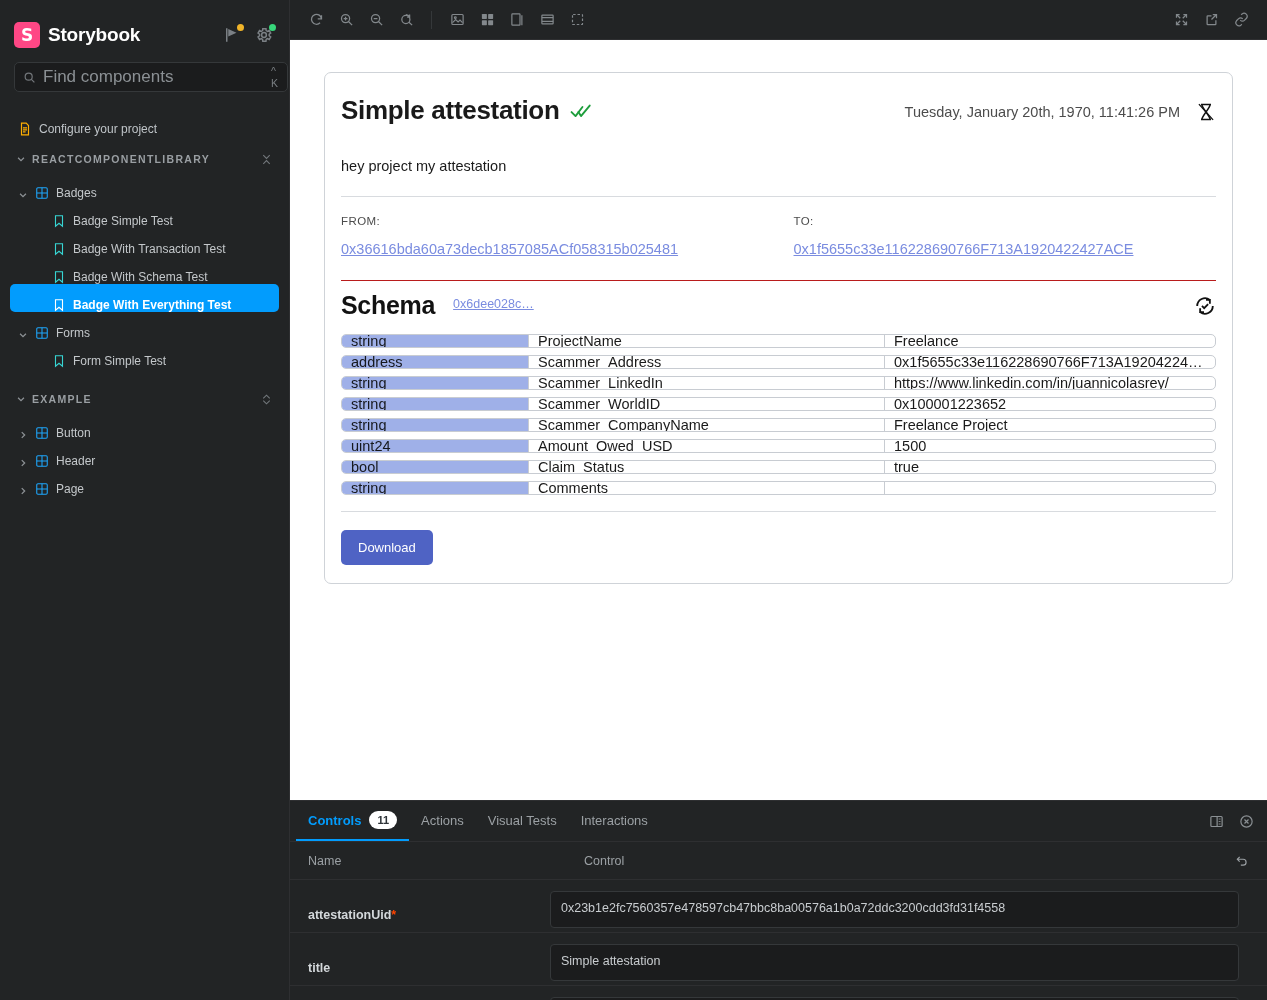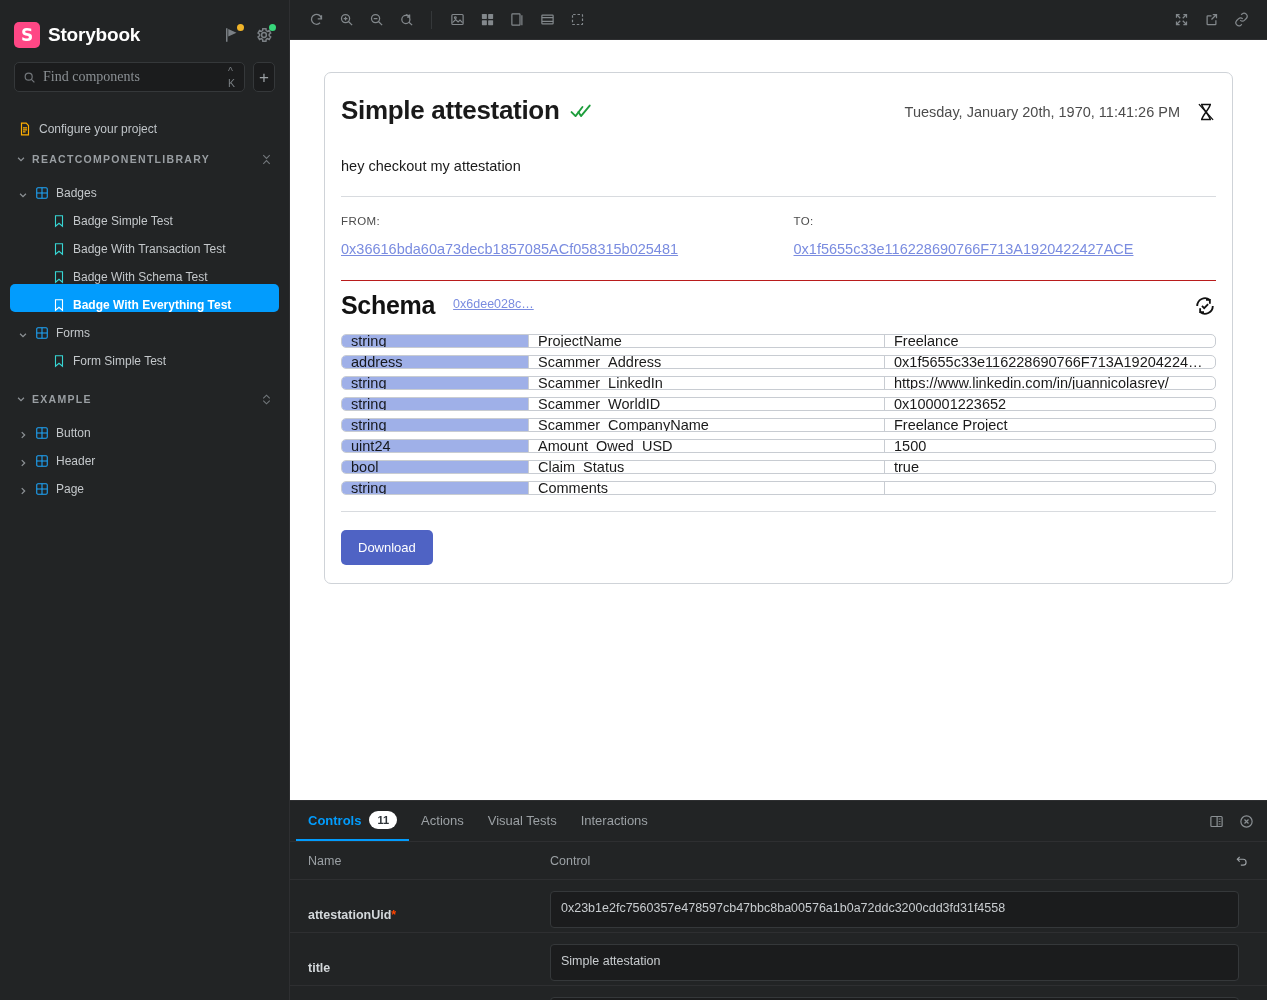--- a/index.html
+++ b/index.html
@@ -41,21 +41,21 @@
   .dot.green { background: #37d67a; }
 
   .sb-search-row { display: flex; align-items: center; gap: 8px; padding: 4px 14px 12px 14px; }
   .sb-search {
     flex: 1; height: 30px; border: 1px solid #35383a; border-radius: 5px;
     background: #1b1c1d; display: flex; align-items: center; padding: 0 8px; gap: 7px;
   }
   .sb-search svg { width: 13px; height: 13px; color: #73777b; flex: 0 0 13px; }
   .sb-search-input {
     flex: 1; background: transparent; border: 0; outline: 0;
-    color: #c9cdd0; font-size: 14px; font-family: Liberation Serif, serif;
+    color: #c9cdd0; font-size: 17px; font-family: Liberation Sans, sans-serif;
   }
   .sb-search-input::placeholder { color: #8b9094; }
   .kbd { color: #7a7f83; font-size: 10.5px; letter-spacing: 1px; }
   .sb-add {
     width: 30px; height: 30px; border: 1px solid #35383a; border-radius: 5px;
     background: #1b1c1d; color: #9ba0a4; display: flex; align-items: center; justify-content: center;
     font-size: 17px; line-height: 1; cursor: pointer;
   }
 
   .sb-tree { flex: 1; overflow: hidden; padding: 4px 10px 0 10px; }
@@ -165,21 +165,21 @@
   .badge-count {
     background: #ffffff; color: #2e3438; border-radius: 10px;
     font-size: 11px; font-weight: 700; padding: 2px 8px; line-height: 1.3;
   }
   .atab-spacer { flex: 1; }
   .atab-ico { display: flex; align-items: center; justify-content: center; width: 30px; color: #8b9094; cursor: pointer; }
   .atab-ico svg { width: 15px; height: 15px; display: block; }
 
   .ctrl-head {
     display: flex; align-items: center; height: 38px; flex: 0 0 38px;
-    border-bottom: 1px solid #2e2f31; padding: 0 18px; font-size: 12.5px; color: #9ba0a4;
+    border-bottom: 1px solid #2e2f31; padding: 0 18px; font-size: 12.5px; color: #9ba0a4; gap: 34px;
   }
   .ch-name { width: 242px; }
   .ch-ctrl { flex: 1; }
   .ch-reset { color: #9ba0a4; cursor: pointer; display: flex; }
   .ch-reset svg { width: 14px; height: 14px; display: block; }
 
   .ctrl-rows { flex: 1; overflow: hidden; }
   .crow { display: flex; align-items: center; padding: 10px 18px 0 18px; border-bottom: 1px solid #2e2f31; height: 53px; }
   .crow-name { width: 242px; font-size: 12.5px; color: #d4d8db; font-weight: 700; padding-top: 8px; }
   .req { color: #ff4400; font-size: 12.5px; }
@@ -451,21 +451,21 @@
             <span class="timestamp">Tuesday, January 20th, 1970, 11:41:26 PM</span>
             <span class="hourglass">
               <svg viewBox="0 0 24 24" fill="none" stroke="currentColor" stroke-width="1.8">
                 <path d="M6 3h12M6 21h12M7 3c0 4 10 14 10 18M17 3c0 4-10 14-10 18"></path>
                 <path d="M3.5 2.5 20.5 21.5" stroke-width="1.6"></path>
               </svg>
             </span>
           </div>
         </div>
 
-        <div class="desc">hey checkout my attestation</div>
+        <div class="desc">hey project my attestation</div>
         <div class="hr"></div>
 
         <div class="addr-grid">
           <div>
             <div class="addr-label">FROM:</div>
             <a class="addr-link">0x36616bda60a73decb1857085ACf058315b025481</a>
           </div>
           <div>
             <div class="addr-label">TO:</div>
             <a class="addr-link">0x1f5655c33e116228690766F713A1920422427ACE</a>

